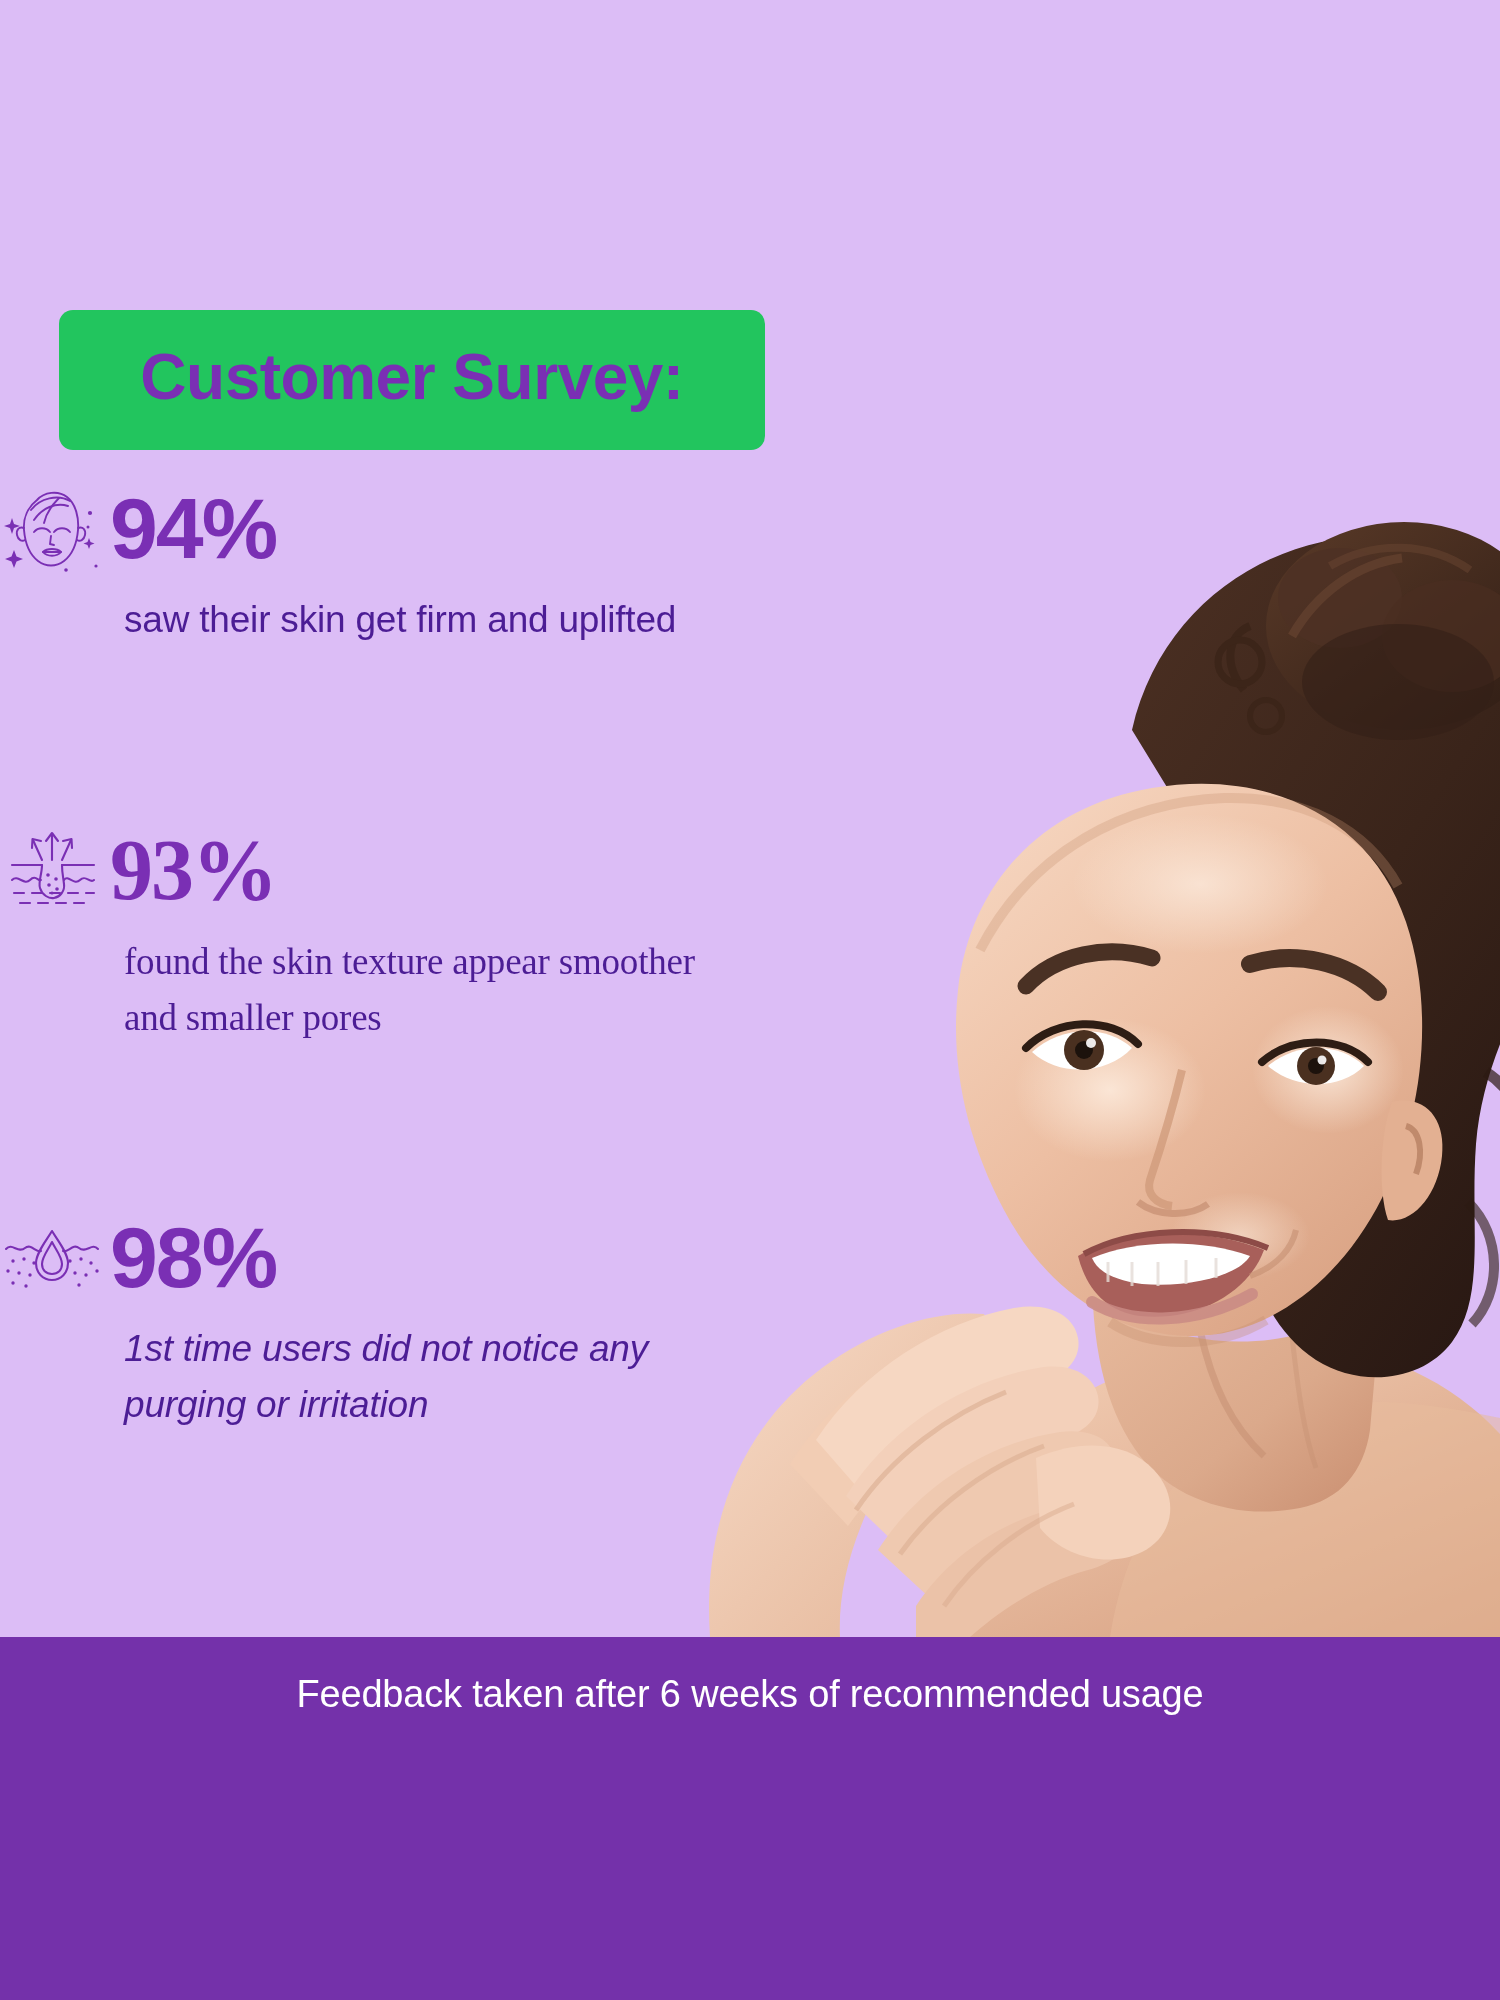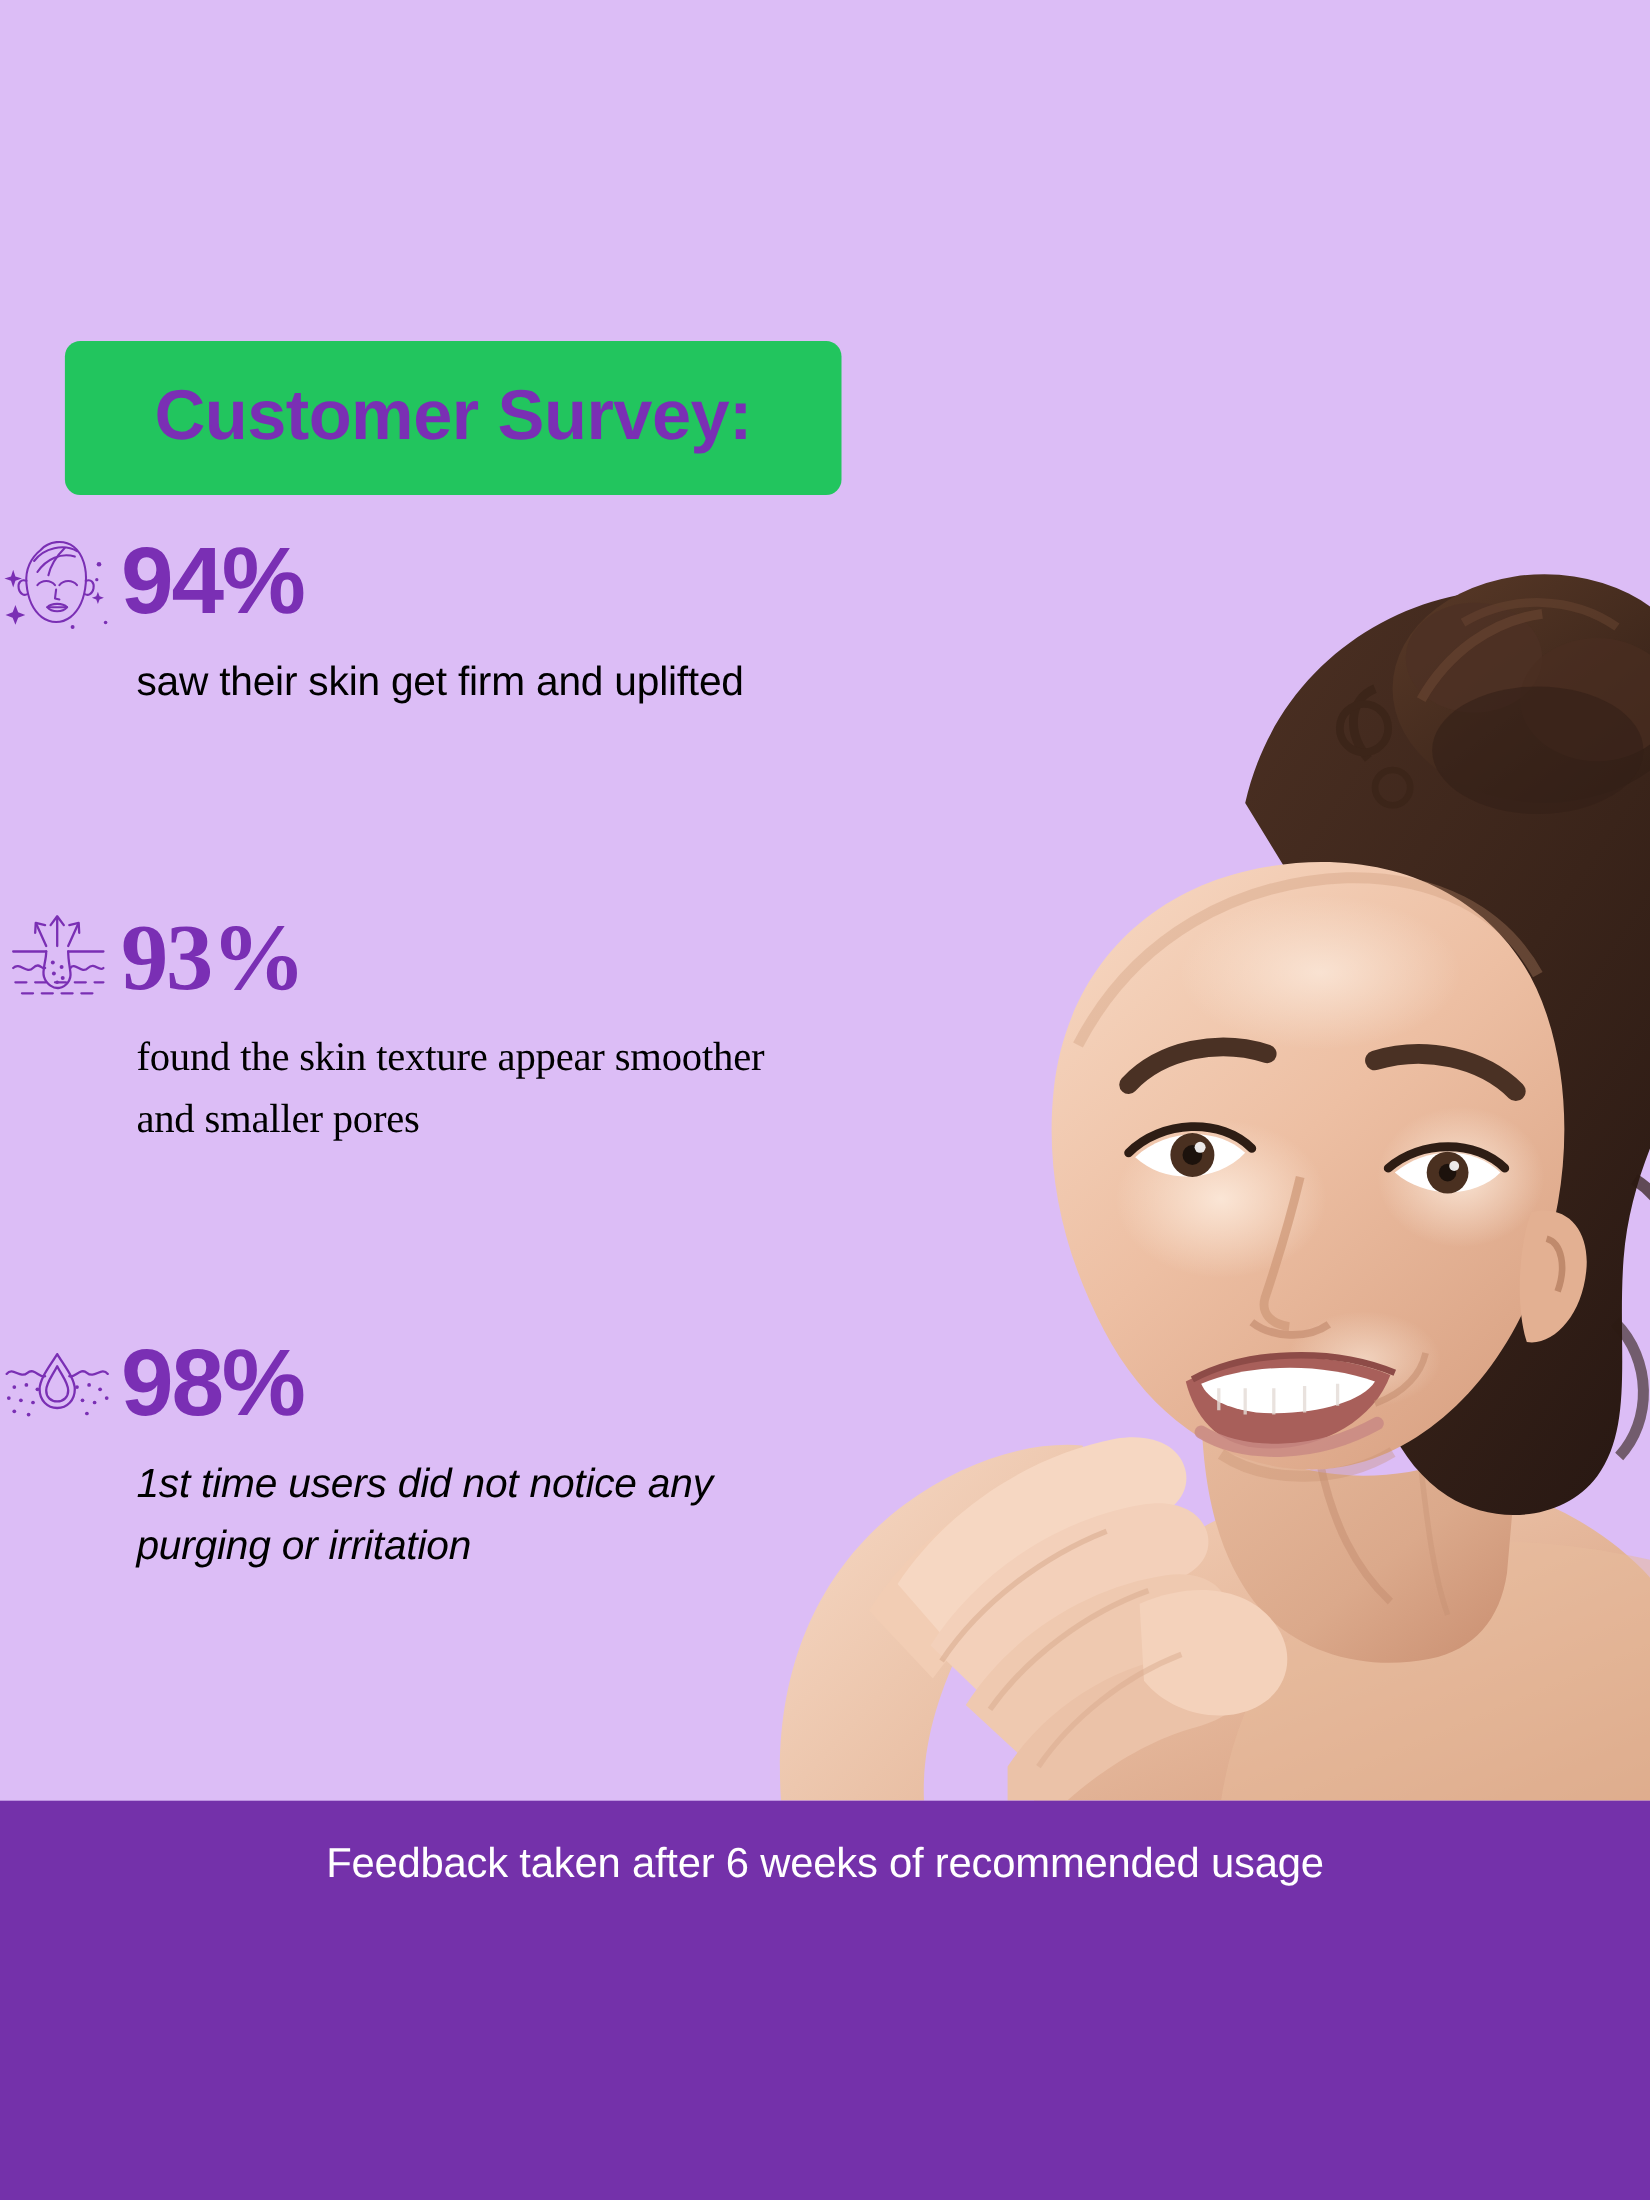--- a/index.html
+++ b/index.html
@@ -89,21 +89,21 @@
     color: #7a2fb4;
     line-height: 1;
     letter-spacing: -2px;
   }
 
   .stat-caption {
     margin-top: 14px;
     padding-left: 124px;
     font-size: 37px;
     line-height: 1.52;
-    color: #000000;
+    color: #4c1d95;
     max-width: 580px;
     letter-spacing: -0.2px;
   }
   .stat-2 .stat-caption { }
   .stat-3 .stat-caption { margin-top: 14px; font-style: italic; }
 
   
   .footer-bar {
     position: absolute;
     left: 0;

